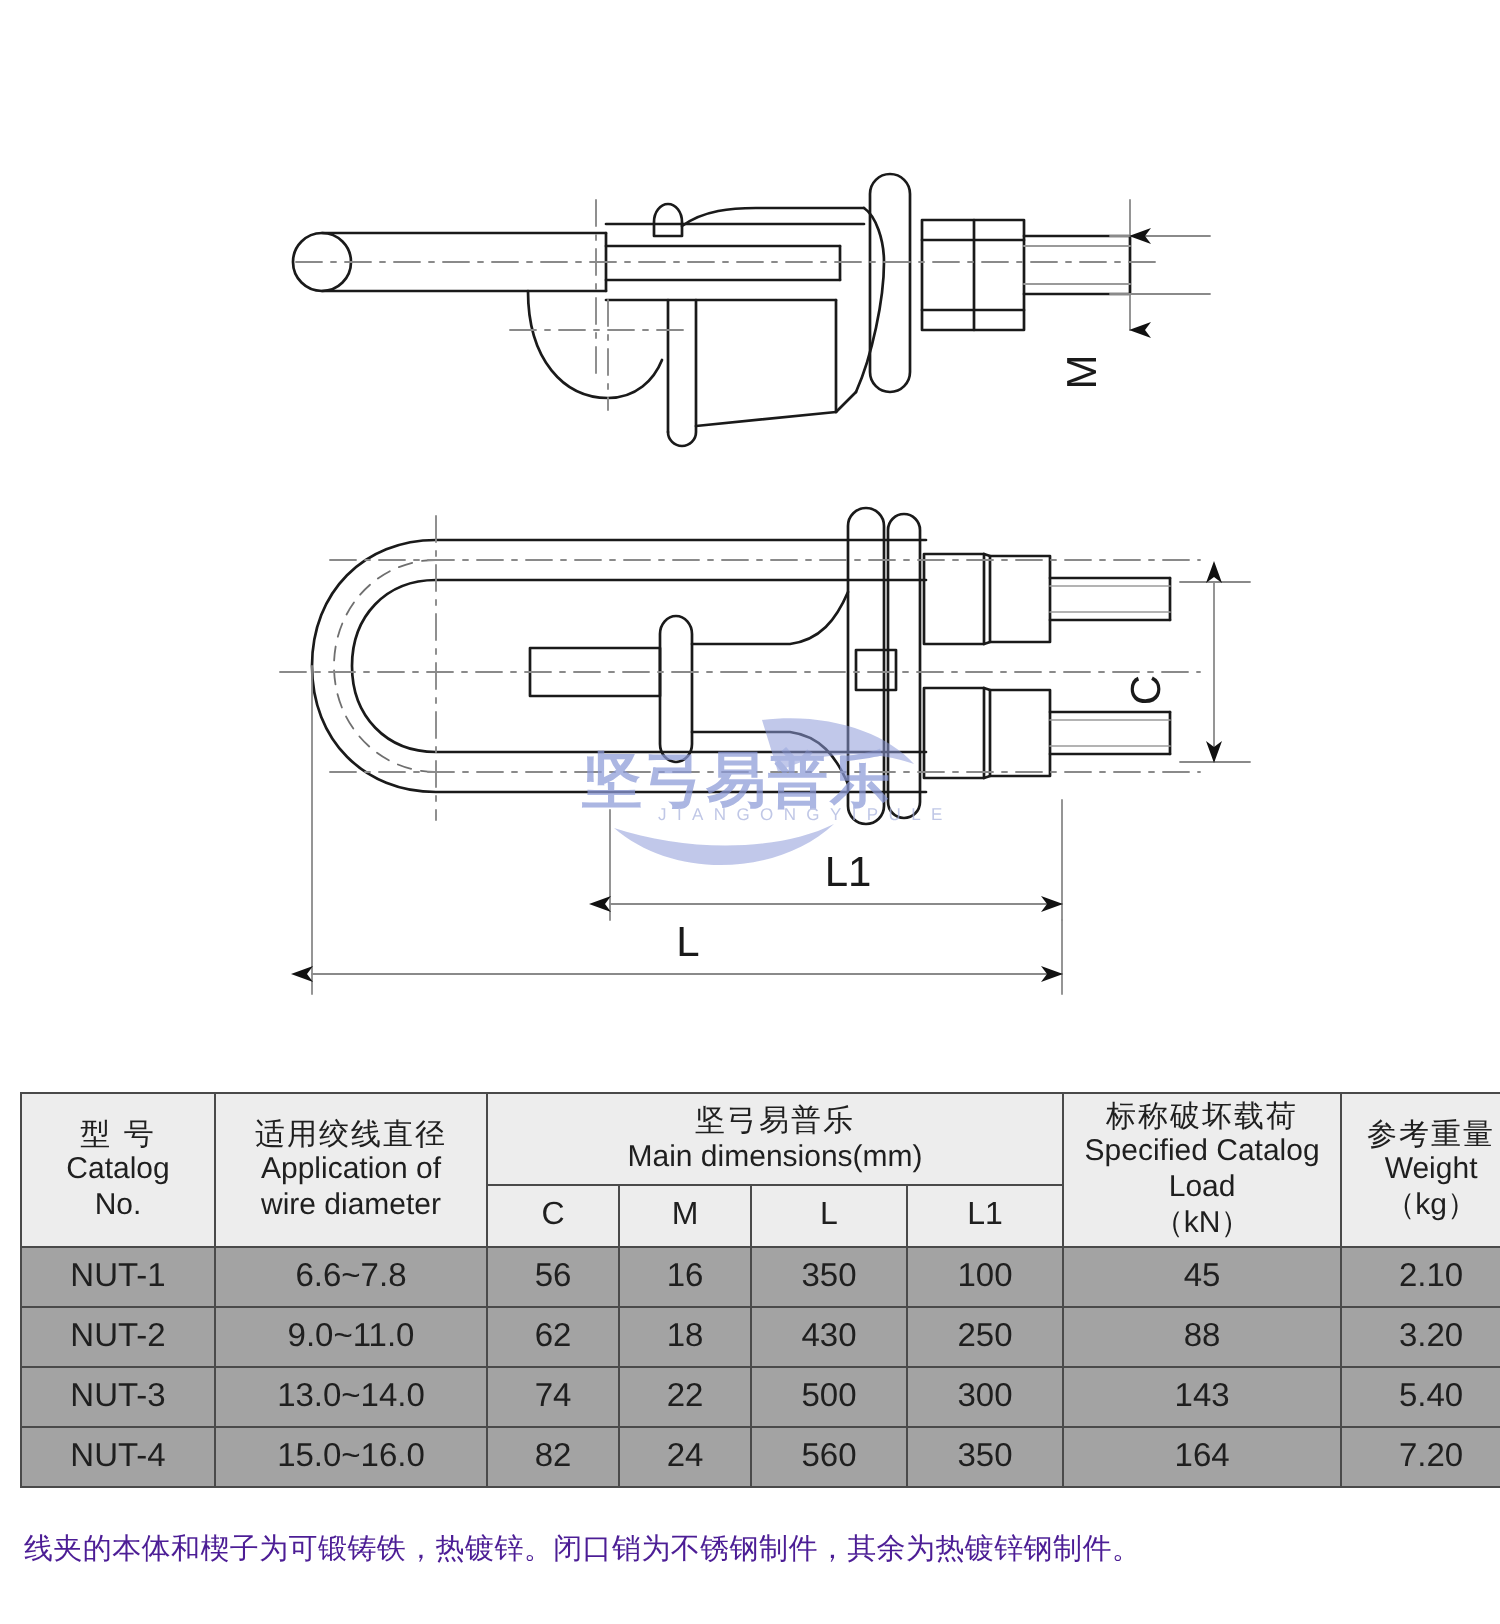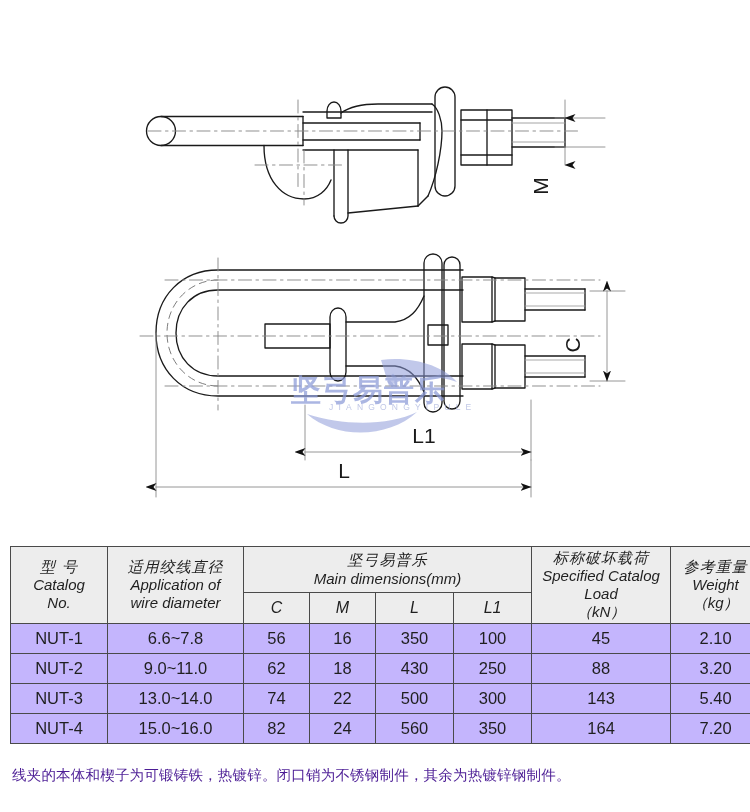--- a/index.html
+++ b/index.html
@@ -77,24 +77,23 @@
   table.spec td {
     border: 1.3px solid #4a4a4a;
     text-align: center;
     vertical-align: middle;
     font-weight: 400;
     color: #1f1f1f;
     padding: 0;
   }
   table.spec thead th {
     background: #ededed;
-    font-style: italic;
   }
   table.spec tbody td {
-    background: #c4b5fd;
+    background: #a3a3a3;
     height: 29px;
     font-size: 16.5px;
   }
   .hd-line-cn {
     display: block;
     font-size: 15px;
     line-height: 1.22;
     letter-spacing: 1px;
     font-family: "DejaVu Sans", sans-serif;
   }

